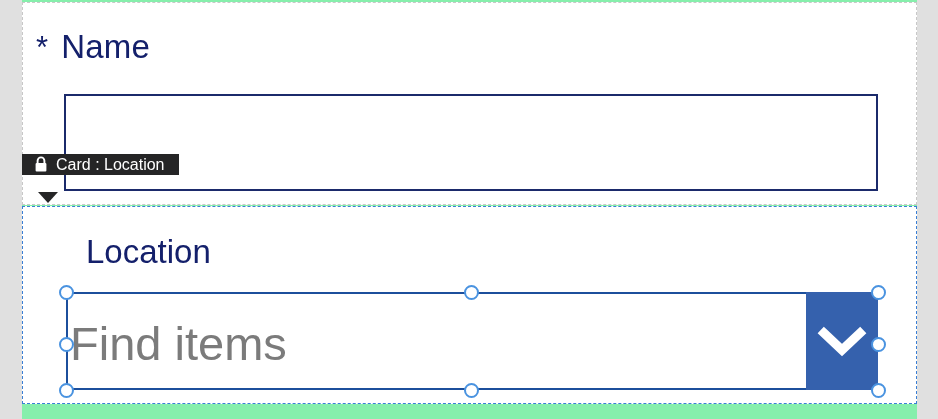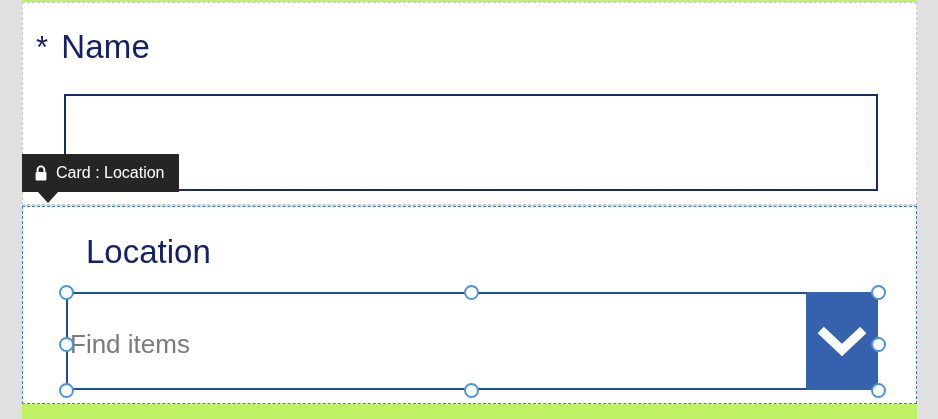--- a/index.html
+++ b/index.html
@@ -8,21 +8,21 @@
     background: #ffffff;
   }
   body {
     font-family: "Liberation Sans", sans-serif;
   }
   #screen {
     position: relative;
     width: 938px;
     height: 419px;
     overflow: hidden;
-    background: #bef264;
+    background: #86efac;
   }
   
   .gutter {
     position: absolute;
     top: 0;
     bottom: 0;
     background: #e0e0e0;
   }
   .gutter.left  { left: 0;  width: 22px; }
   .gutter.right { left: 917px; width: 21px; }
@@ -94,21 +94,21 @@
     width: 812px;
     height: 98px;
     box-sizing: border-box;
     border: 2px solid #1c4f9c;
     background: #ffffff;
   }
   .combo-placeholder {
     position: absolute;
     left: 70px;
     top: 320px;
-    font-size: 26px;
+    font-size: 47px;
     line-height: 48px;
     color: #7b7b7b;
     white-space: nowrap;
     pointer-events: none;
   }
   .combo-button {
     position: absolute;
     left: 806px;
     top: 292px;
     width: 72px;
@@ -128,21 +128,21 @@
     background: #ffffff;
     border: 2px solid #4a93e0;
     box-sizing: border-box;
   }
 
   
   .badge {
     position: absolute;
     left: 22px;
     top: 154px;
-    height: 38px;
+    height: 21px;
     background: #252526;
     display: flex;
     align-items: center;
     padding: 0 14px 0 12px;
     box-sizing: border-box;
   }
   .badge-text {
     color: #ffffff;
     font-size: 16px;
     line-height: 18px;

